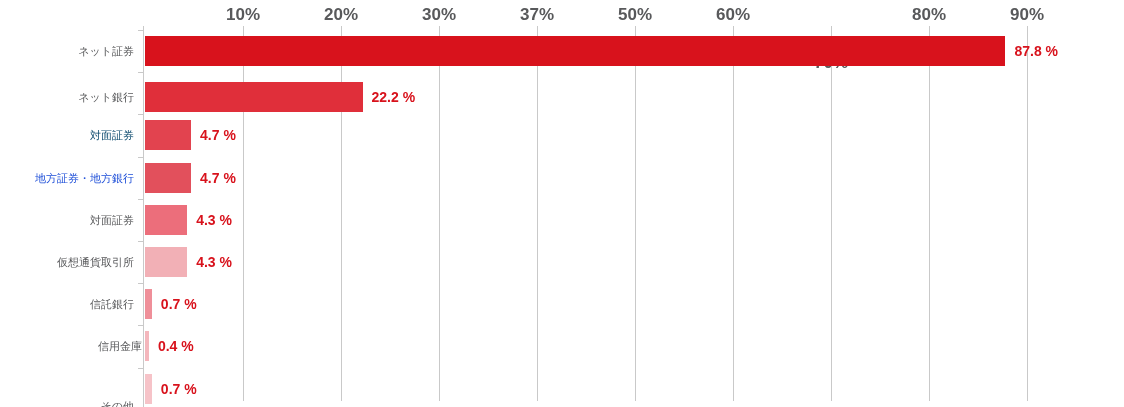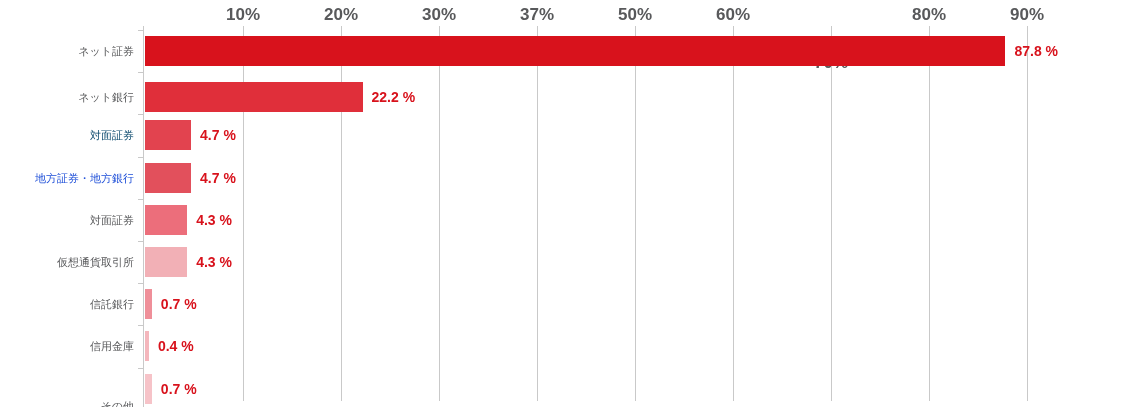--- a/index.html
+++ b/index.html
@@ -188,21 +188,21 @@
           <div class="cat-label" style="color: rgb(88, 89, 91);">仮想通貨取引所</div>
           <div class="bar" style="width: 42.14px; background: rgb(242, 176, 182);"></div>
           <div class="value-label" style="left: 196.14px; color: rgb(216, 18, 28);">4.3 %</div>
         </div>
         <div class="row" style="top: 263.2px;">
           <div class="cat-label" style="color: rgb(88, 89, 91);">信託銀行</div>
           <div class="bar" style="width: 6.86px; background: rgb(239, 143, 153);"></div>
           <div class="value-label" style="left: 160.86px; color: rgb(216, 18, 28);">0.7 %</div>
         </div>
         <div class="row" style="top: 305.4px;">
-          <div class="cat-label" style="color: rgb(88, 89, 91);">信用金庫</div>
+          <div class="cat-label" style="color: rgb(88, 89, 91); padding-left: 8px;">信用金庫</div>
           <div class="bar" style="width: 3.92px; background: rgb(244, 182, 188);"></div>
           <div class="value-label" style="left: 157.92px; color: rgb(216, 18, 28);">0.4 %</div>
         </div>
         <div class="row" style="top: 347.6px;">
           <div class="cat-label" style="color: rgb(88, 89, 91); margin-top: 17px;">その他</div>
           <div class="bar" style="width: 6.86px; background: rgb(246, 195, 200);"></div>
           <div class="value-label" style="left: 160.86px; color: rgb(216, 18, 28);">0.7 %</div>
         </div>
       </div>
   <div class="axis-tick" style="top: 4px; background: rgb(201, 201, 201);"></div>

